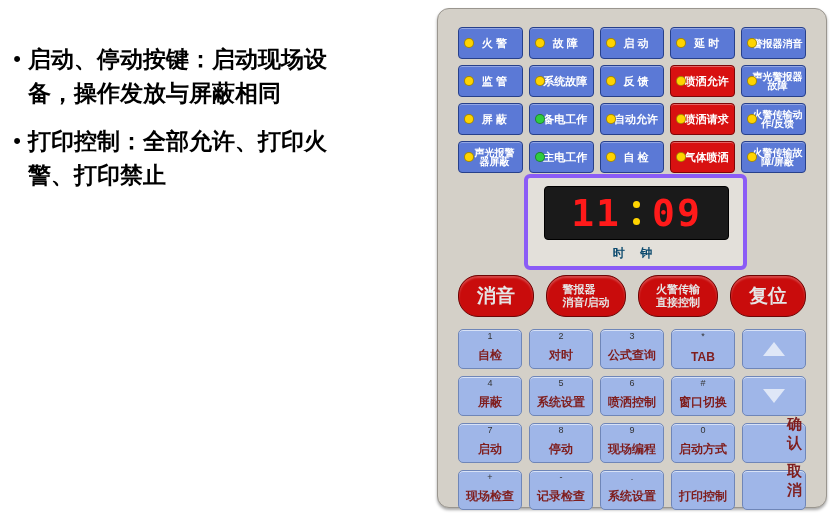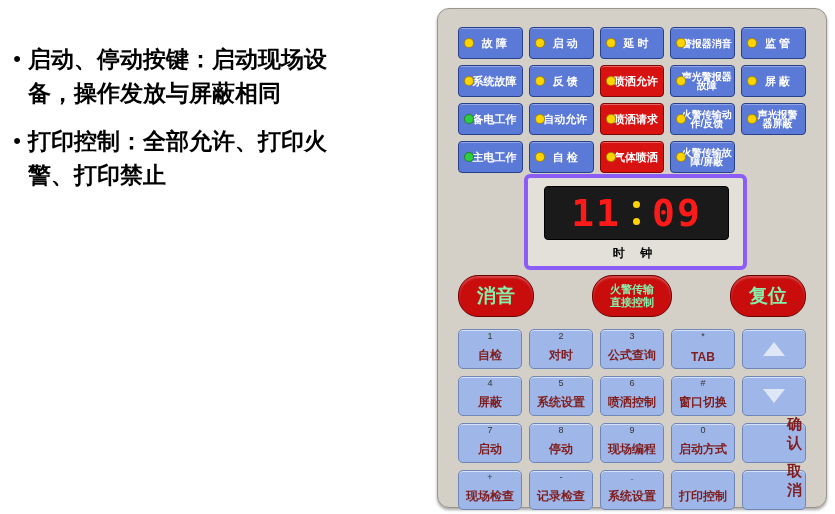--- a/index.html
+++ b/index.html
@@ -146,40 +146,40 @@
     border-radius: 50%;
     background: #ffd400;
   }
   #clock-caption {
     position: absolute;
     left: 0;
     right: 0;
     bottom: 4px;
     text-align: center;
     font-size: 12px;
-    color: #000000;
+    color: #0c4a6e;
     font-weight: bold;
     letter-spacing: 6px;
   }
 
   
   #oval-row {
     position: absolute;
     left: 20px;
     top: 266px;
     width: 348px;
     display: flex;
     justify-content: space-between;
   }
   .oval {
     height: 40px;
     background: #c90c0c;
     border: 1px solid #6d0404;
     border-radius: 20px;
-    color: #86efac;
+    color: #e5e5e5;
     display: flex;
     align-items: center;
     justify-content: center;
     text-align: left;
     font-weight: bold;
     box-shadow: inset 0 2px 2px rgba(255,255,255,0.25);
     white-space: pre-line;
   }
   .oval.wide { width: 78px; font-size: 11px; line-height: 13px; }
   .oval.narrow { width: 74px; font-size: 19px; }
@@ -241,20 +241,24 @@
   <div class="bullet-row">
     <div class="bullet-dot">•</div>
     <div class="bullet-text">打印控制：全部允许、打印火警、打印禁止</div>
   </div>
 </div>
 
 <div id="panel">
 
   <div id="indicator-grid">
 
+    <div class="ind">
+      <span class="led" style="background:#ffd400"></span>
+      <span class="ind-label">火  警</span>
+    </div>
     <div class="ind">
       <span class="led" style="background:#ffd400"></span>
       <span class="ind-label">故  障</span>
     </div>
     <div class="ind">
       <span class="led" style="background:#ffd400"></span>
       <span class="ind-label">启  动</span>
     </div>
     <div class="ind">
       <span class="led" style="background:#ffd400"></span>
@@ -340,20 +344,22 @@
           <span></span>
           <span></span>
         </span>
       <span class="digits">09</span>
     </div>
     <div id="clock-caption">时 钟</div>
   </div>
 
   <div id="oval-row">
     <div class="oval narrow">消音</div>
+    <div class="oval wide">警报器
+消音/启动</div>
     <div class="oval wide">火警传输
 直接控制</div>
     <div class="oval narrow">复位</div>
   </div>
 
   <div id="keypad">
 
     <div class="key">
       <span class="num">1</span>
       <span class="klabel">自检</span>

